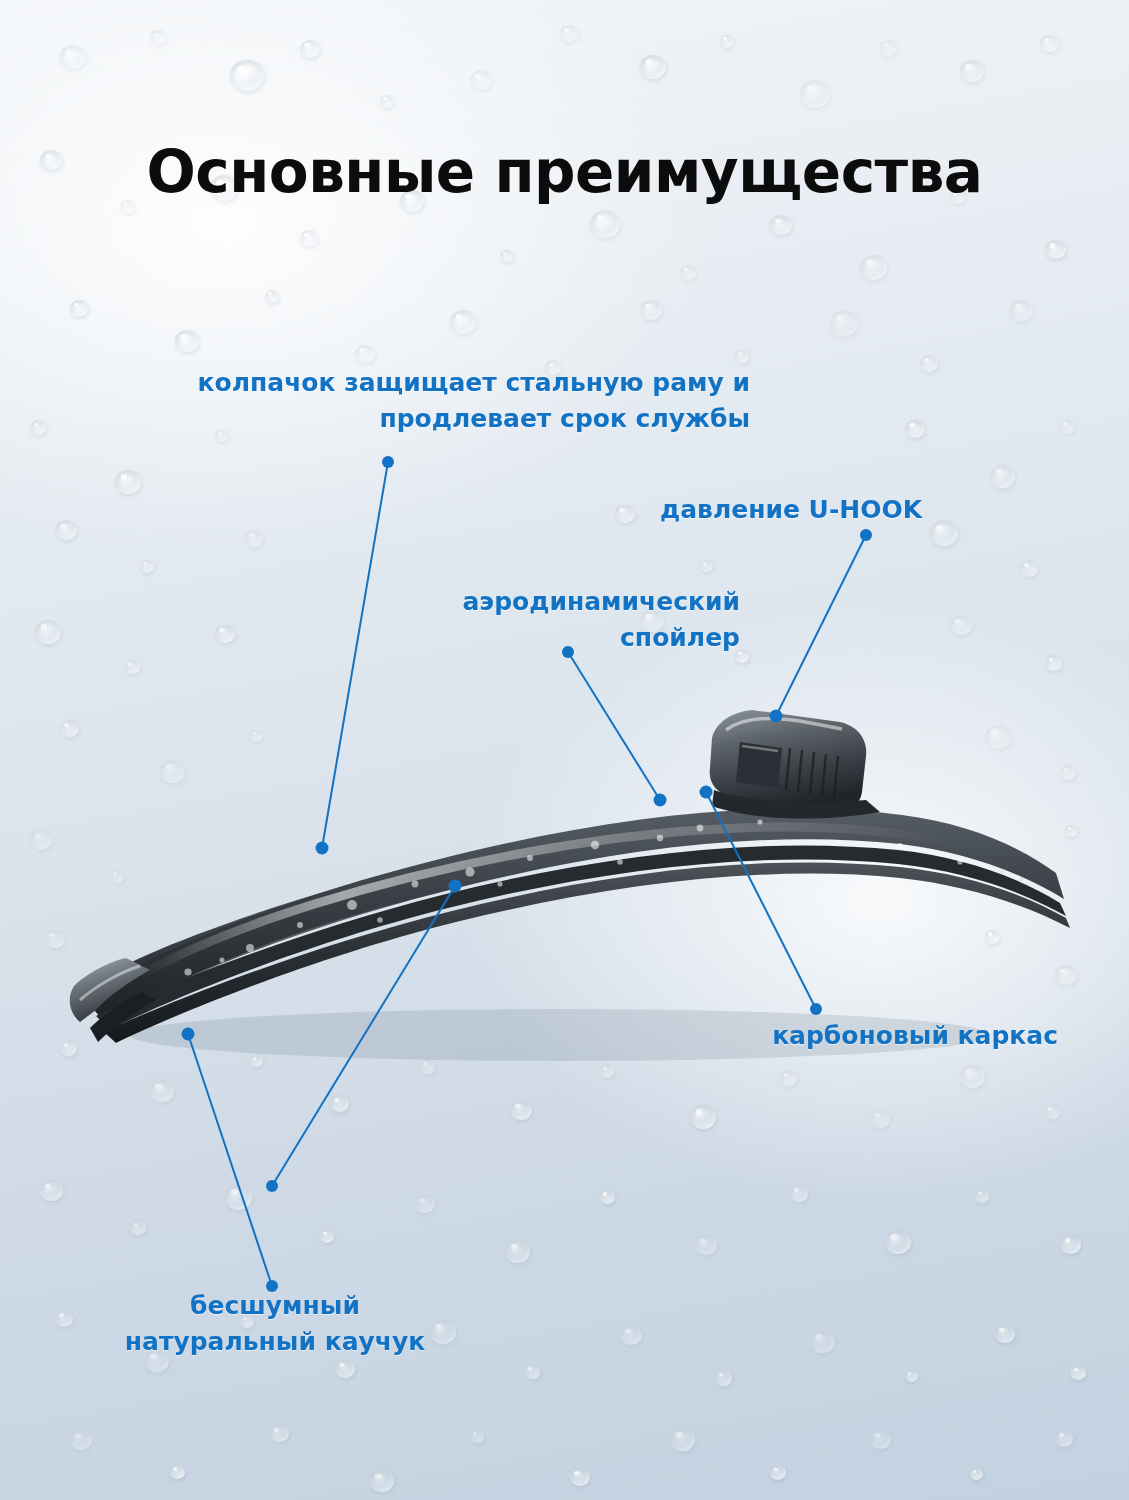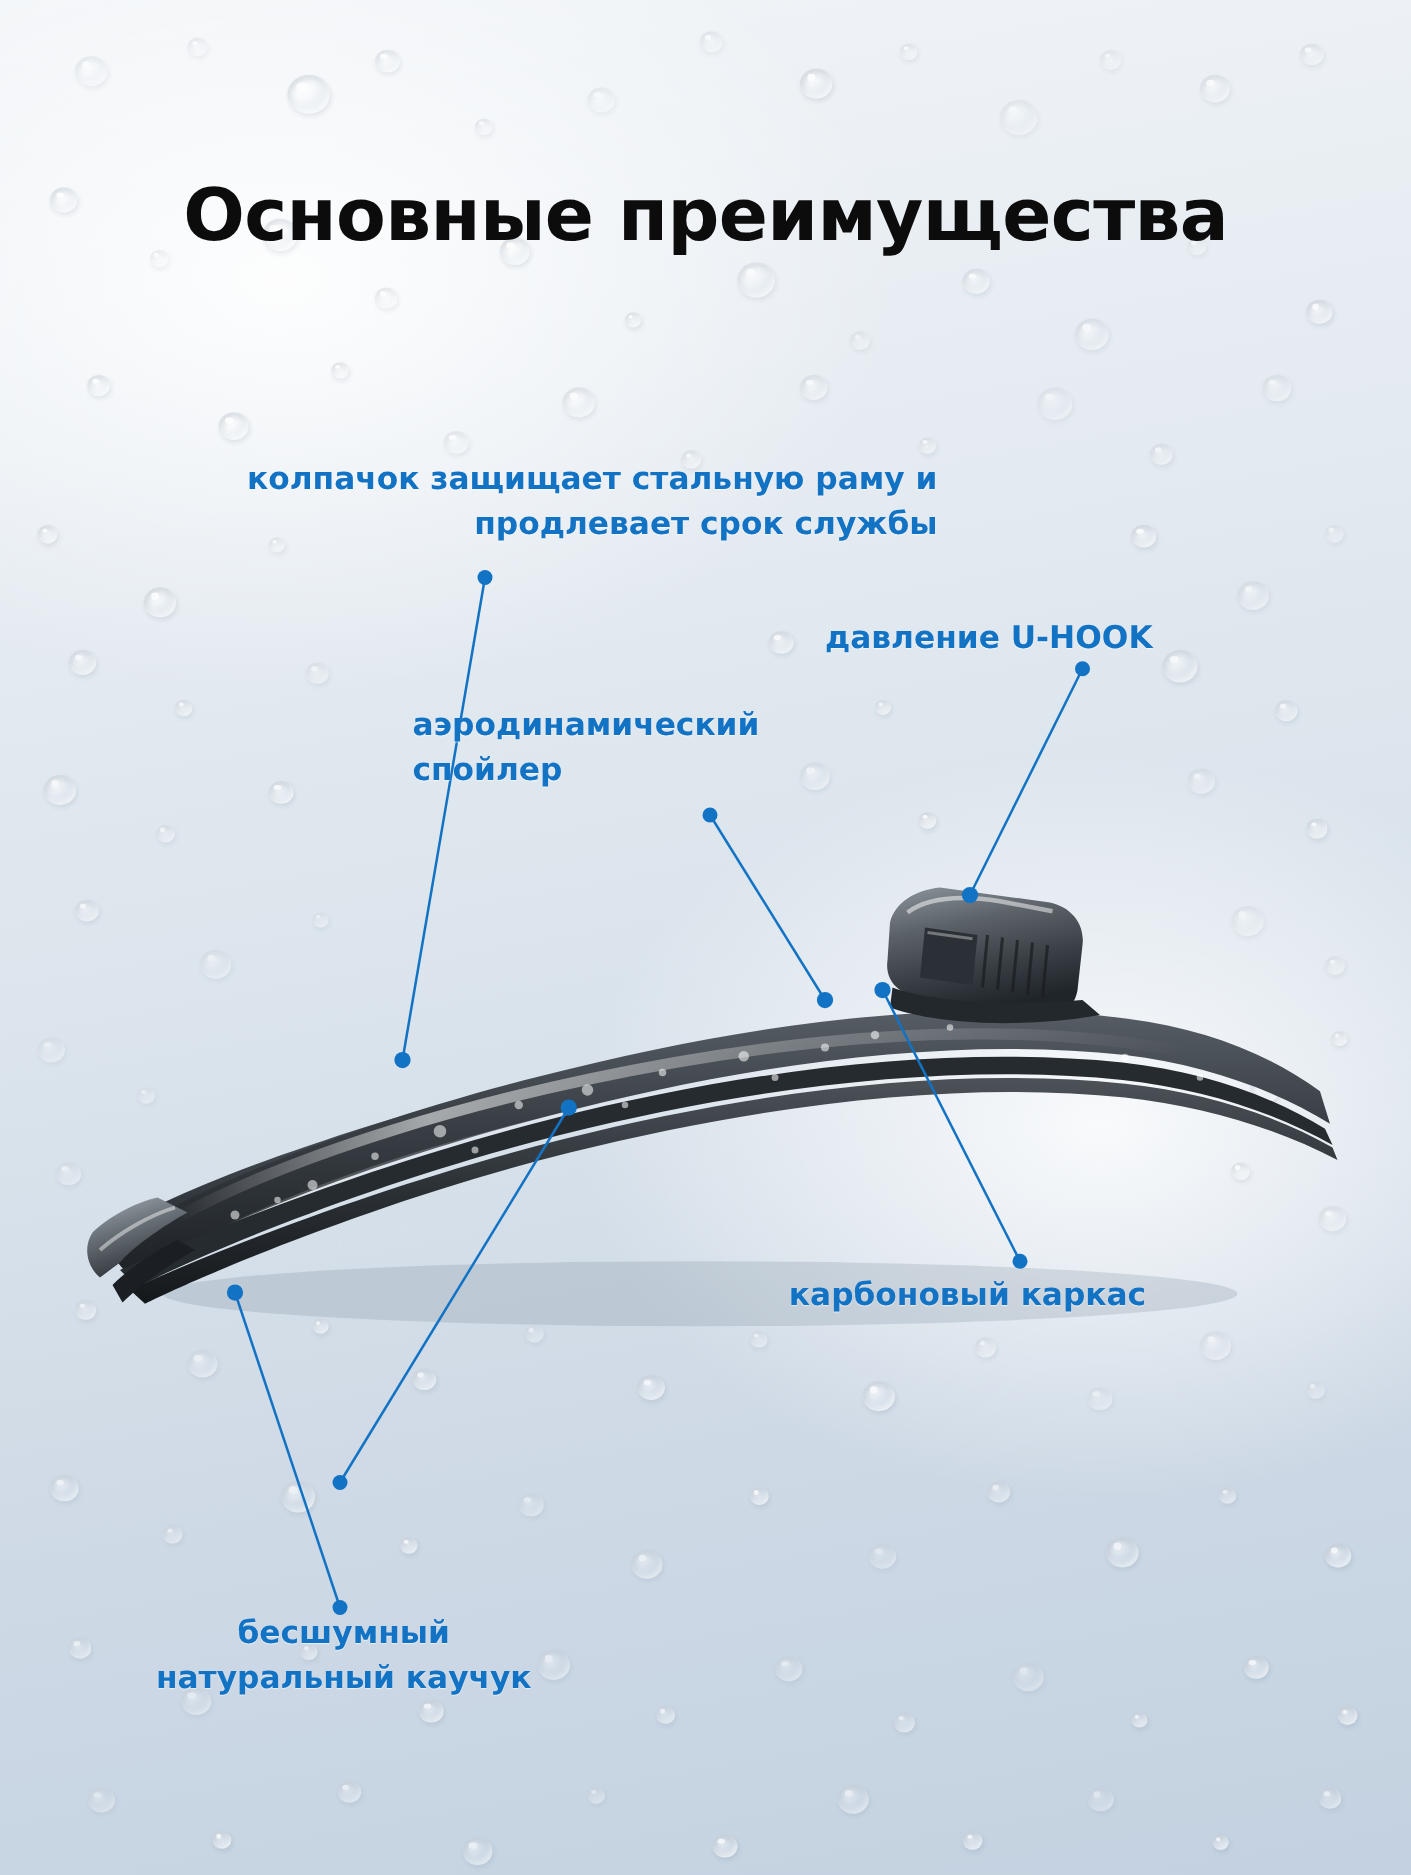--- a/index.html
+++ b/index.html
@@ -66,22 +66,22 @@
     color: #1272c4;
     font-weight: bold;
     font-size: 25px;
     line-height: 1.42;
     font-family: "DejaVu Sans", sans-serif;
     text-shadow: 0 1px 1px rgba(255,255,255,0.6);
     white-space: pre-line;
   }
   .lbl-cap      { left: 20px;  top: 365px;  width: 730px; text-align: right; }
   .lbl-uhook    { left: 660px; top: 492px;  width: 400px; text-align: left; }
-  .lbl-spoiler  { left: 330px; top: 562px;  width: 410px; text-align: left; }
-  .lbl-carbon   { left: 549px; top: 1018px; width: 450px; text-align: center; }
+  .lbl-spoiler  { left: 330px; top: 584px;  width: 410px; text-align: right; }
+  .lbl-carbon   { left: 608px; top: 1018px; width: 450px; text-align: right; }
   .lbl-pressure { left: 230px; top: 1162px; width: 610px; text-align: center; }
   .lbl-rubber   { left: 40px;  top: 1288px; width: 470px; text-align: center; }
 
   
   .leaders { position: absolute; inset: 0; }
 
   
   .blade-wrap { position: absolute; left: 0; top: 0; width: 1129px; height: 1500px; }
 </style>
 </head>

